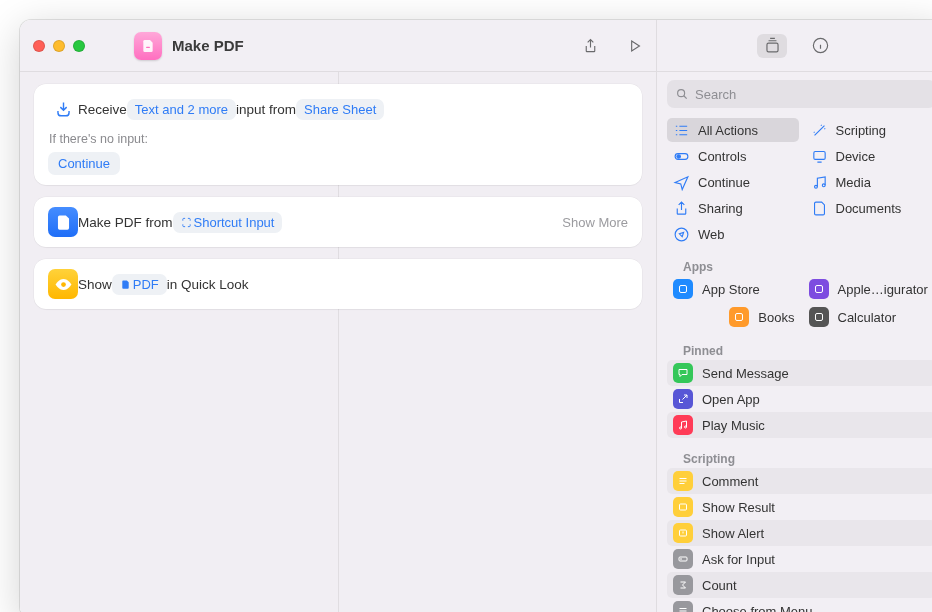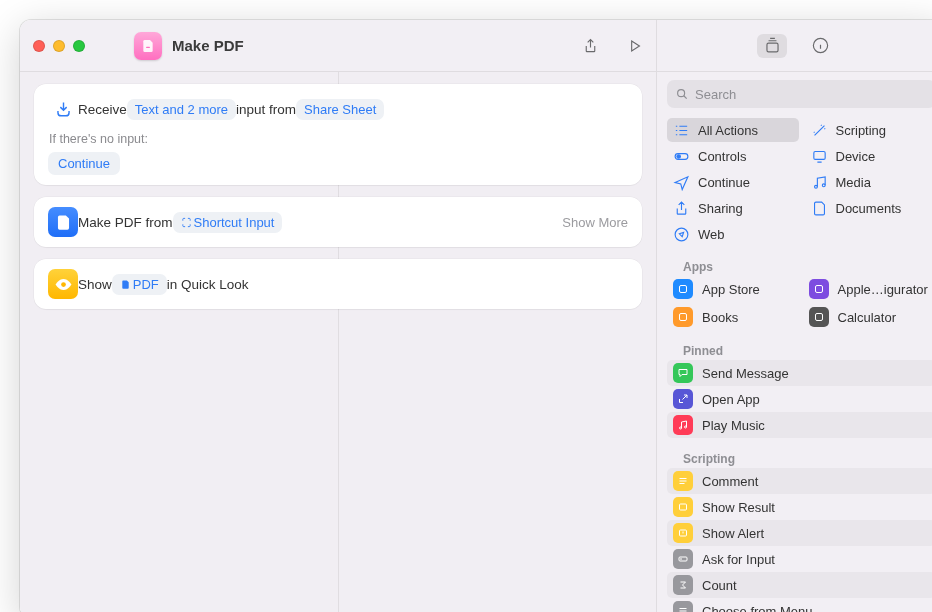--- a/index.html
+++ b/index.html
@@ -274,21 +274,21 @@
               <span>App Store</span>
             </div>
             <div class="item" style="background: transparent;">
               <span class="app-ic" style="background:#7d4ce0">
                 <svg viewBox="0 0 24 24" style="fill:none;stroke:#fff;stroke-width:2">
                   <rect x="5" y="5" width="14" height="14" rx="3"></rect>
                 </svg>
               </span>
               <span>Apple…igurator</span>
             </div>
-            <div class="item" style="background: transparent;">
+            <div class="item" style="background: transparent; justify-content: flex-end;">
               <span class="app-ic" style="background:#ff9a2b">
                 <svg viewBox="0 0 24 24" style="fill:none;stroke:#fff;stroke-width:2">
                   <rect x="5" y="5" width="14" height="14" rx="3"></rect>
                 </svg>
               </span>
               <span>Books</span>
             </div>
             <div class="item" style="background: transparent; text-align: right;">
               <span class="app-ic" style="background:#555">
                 <svg viewBox="0 0 24 24" style="fill:none;stroke:#fff;stroke-width:2">

